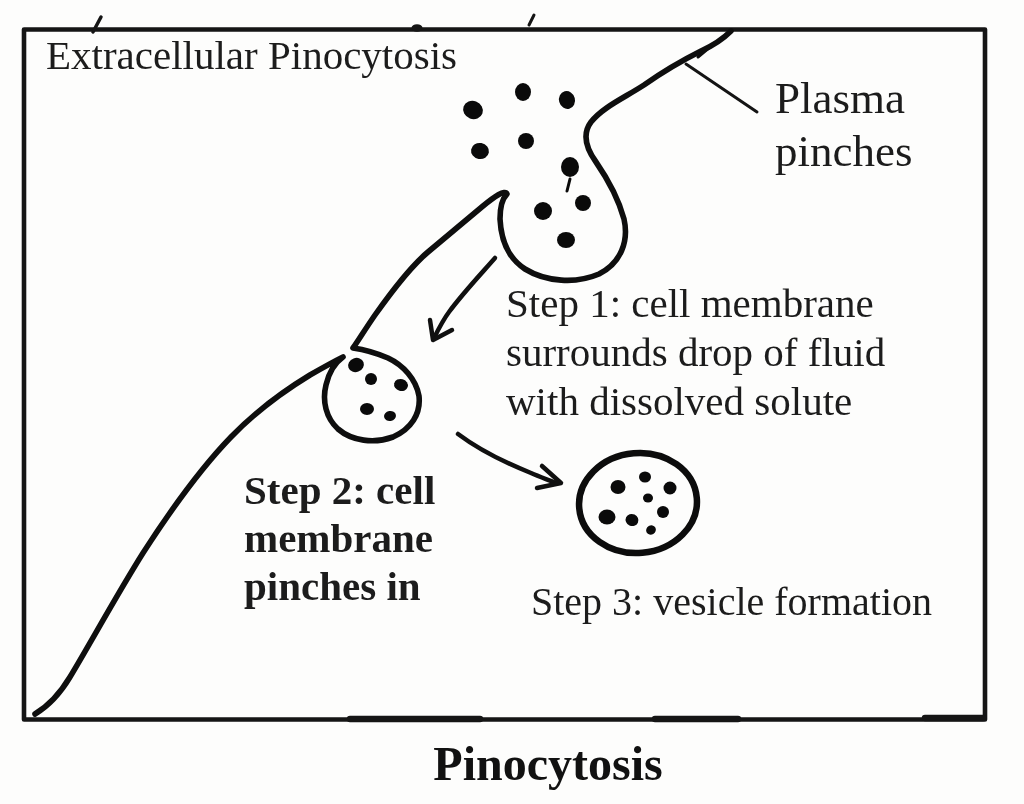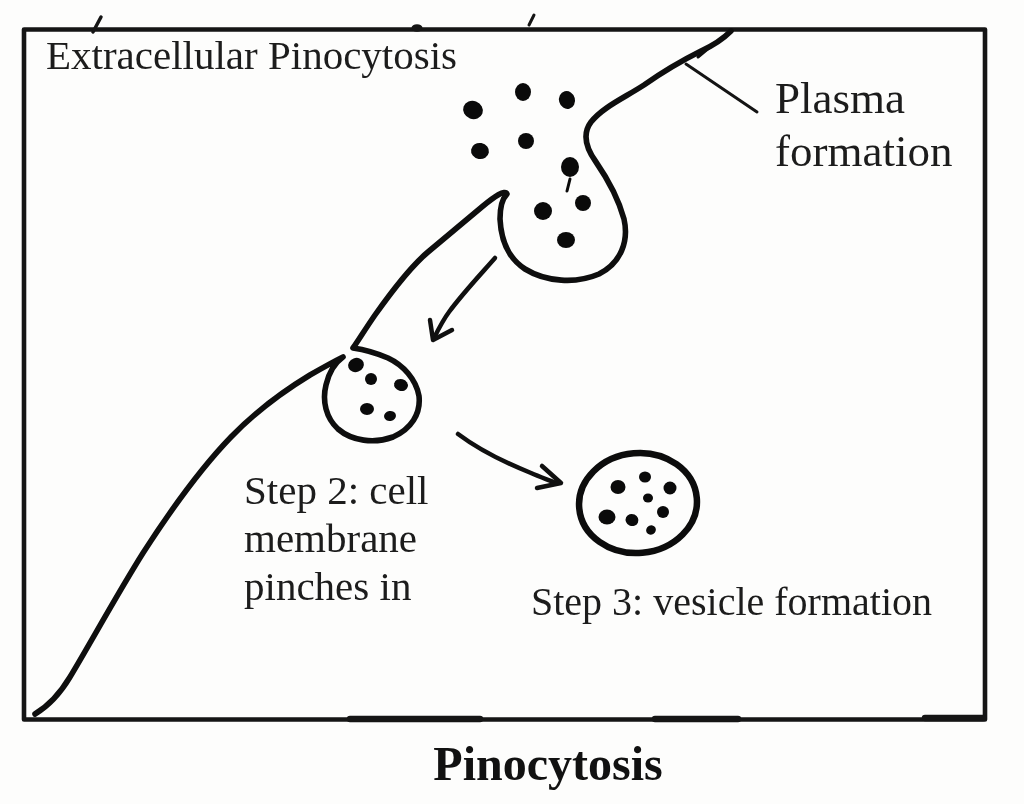--- a/index.html
+++ b/index.html
@@ -14,21 +14,21 @@
   #drawing{position:absolute;left:0;top:0;}
   .lbl{
     position:absolute;
     white-space:pre-line;
     color:#1c1c1c;
     -webkit-font-smoothing:antialiased;
   }
   .lbl-extracellular{left:46px;top:31px;font-size:41px;line-height:49px;}
   .lbl-plasma{left:775px;top:72px;font-size:45px;line-height:53px;}
   .lbl-step1{left:506px;top:279px;font-size:41px;line-height:49px;}
-  .lbl-step2{left:244px;top:466px;font-size:41px;line-height:48px;}
+  .lbl-step2{left:244px;top:466px;font-size:41px;line-height:48px;font-weight:bold;}
   .lbl-step3{left:531px;top:578px;font-size:40px;line-height:48px;font-family:Liberation Serif, serif;}
   .lbl-title{
     left:36px;top:736px;width:1024px;
     text-align:center;
     font-size:48px;font-weight:bold;line-height:56px;
     color:#111111;
   }
 </style>
 </head>
 <body>
@@ -120,22 +120,25 @@
 
     <g stroke="#101010" stroke-width="4.5">
       <path d="M 458 434 C 478 449 506 463 531 473 C 540 477 549 480 556 483"></path>
       <path d="M 542 466 L 561 483 L 537 488"></path>
     </g>
   </svg>
 
   <div class="lbl lbl-extracellular">Extracellular Pinocytosis</div>
 
   <div class="lbl lbl-plasma">Plasma
-formation</div>
+pinches</div>
 
+  <div class="lbl lbl-step1">Step 1: cell membrane
+surrounds drop of fluid
+with dissolved solute</div>
 
   <div class="lbl lbl-step2">Step 2: cell
 membrane
 pinches in</div>
 
   <div class="lbl lbl-step3">Step 3: vesicle formation</div>
 
   <div class="lbl lbl-title">Pinocytosis</div>
 </div>
 

